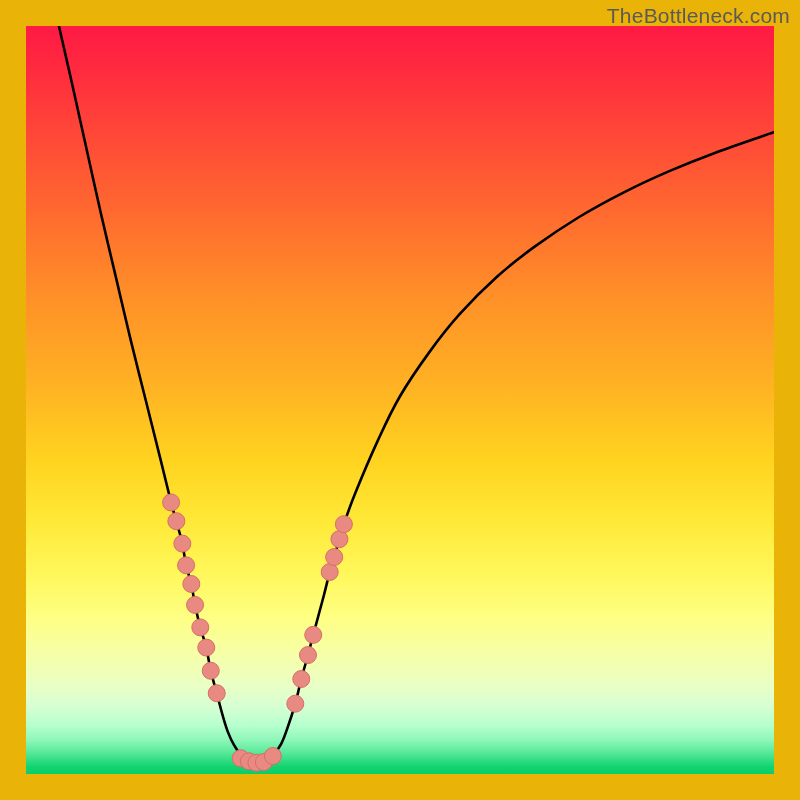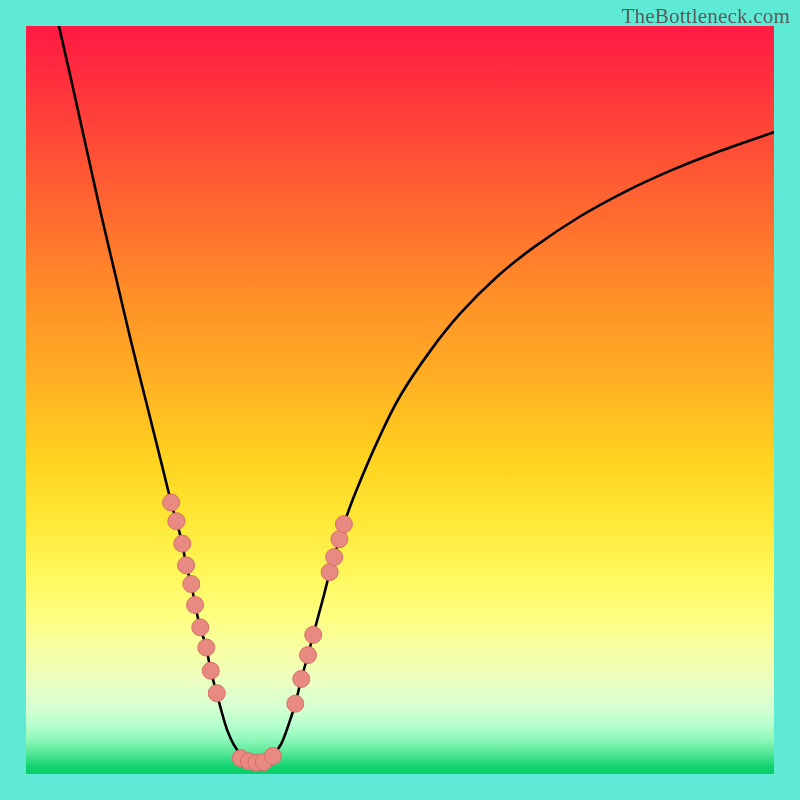--- a/index.html
+++ b/index.html
@@ -10,22 +10,21 @@
     overflow: hidden;
     background: #000;
     font-family: Arial, Helvetica, sans-serif;
   }
   .frame {
     position: absolute;
     left: 0;
     top: 0;
     width: 800px;
     height: 800px;
-    background: #5eead4;
-    font-family: Liberation Serif, serif;
+    background: #eab308;
   }
   .plot-area {
     position: absolute;
     left: 26px;
     top: 26px;
     width: 748px;
     height: 748px;
     overflow: hidden;
   }
   .gradient {

